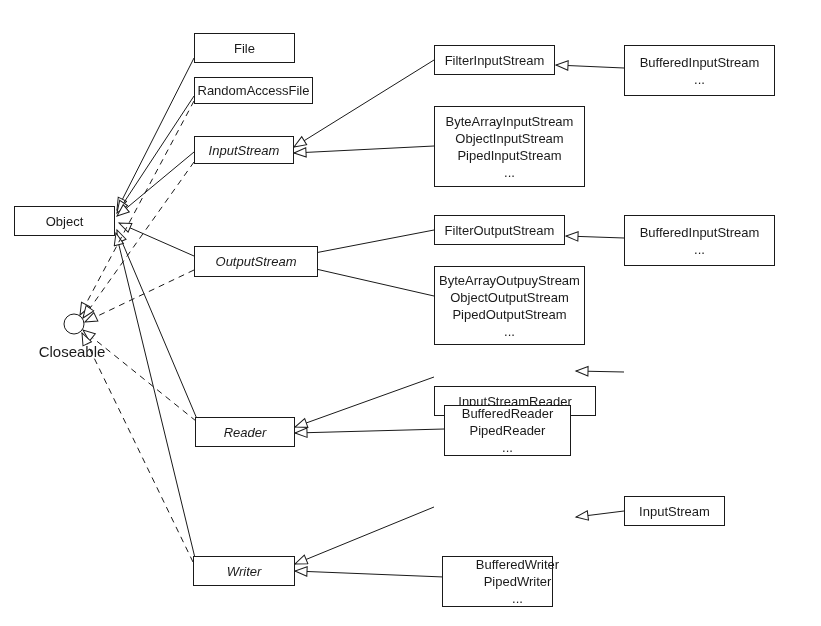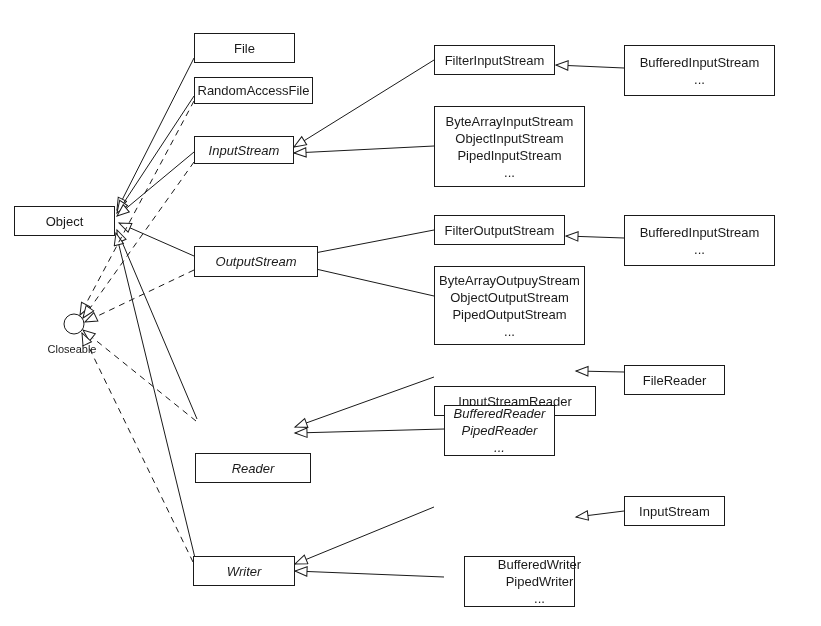--- a/index.html
+++ b/index.html
@@ -27,21 +27,21 @@
     align-items: center;
     justify-content: center;
     font-size: 13px;
     line-height: 17px;
     text-align: center;
     white-space: nowrap;
   }
   .node.abstract { font-style: italic; }
   .iface-label {
     position: absolute;
-    font-size: 11px;
+    font-size: 15px;
     text-align: center;
     white-space: nowrap;
   }
 </style>
 </head>
 <body>
 
 <div class="stage">
 
   <svg class="wires" viewBox="0 0 821 626">
@@ -99,21 +99,21 @@
   </div>
 
   <div class="node abstract" style="left:194px; top:136px; width:100px; height:28px;">
     <span>InputStream</span>
   </div>
 
   <div class="node abstract" style="left:194px; top:246px; width:124px; height:31px;">
     <span>OutputStream</span>
   </div>
 
-  <div class="node abstract" style="left:195px; top:417px; width:116px; height:30px;margin-top:36px;">
+  <div class="node abstract" style="left:195px; top:417px; width:100px; height:30px;">
     <span>Reader</span>
   </div>
 
   <div class="node abstract" style="left:193px; top:556px; width:102px; height:30px;">
     <span>Writer</span>
   </div>
 
   <div class="iface-label" style="left:38px; top:343px; width:68px;">Closeable</div>
 
   <div class="node" style="left:434px; top:45px; width:121px; height:30px;">
@@ -145,32 +145,29 @@
 
   <div class="node" style="left:624px; top:215px; width:151px; height:51px;">
     <span>BufferedInputStream</span>
     <span>...</span>
   </div>
 
   <div class="node" style="left:434px; top:386px; width:162px; height:30px;">
     <span>InputStreamReader</span>
   </div>
 
-  <div class="node" style="left:444px; top:405px; width:111px; height:51px;font-style:italic;">
+  <div class="node" style="left:444px; top:405px; width:127px; height:51px;">
     <span>BufferedReader</span>
     <span>PipedReader</span>
     <span>...</span>
   </div>
 
-  <div class="node" style="left:624px; top:365px; width:101px; height:30px;">
-    <span>FileReader</span>
-  </div>
 
 
-  <div class="node" style="left:464px; top:556px; width:111px; height:51px;padding-left:40px;">
+  <div class="node" style="left:442px; top:556px; width:111px; height:51px;padding-left:40px;">
     <span>BufferedWriter</span>
     <span>PipedWriter</span>
     <span>...</span>
   </div>
 
   <div class="node" style="left:624px; top:496px; width:101px; height:30px;">
     <span>InputStream</span>
   </div>
 
 </div>

